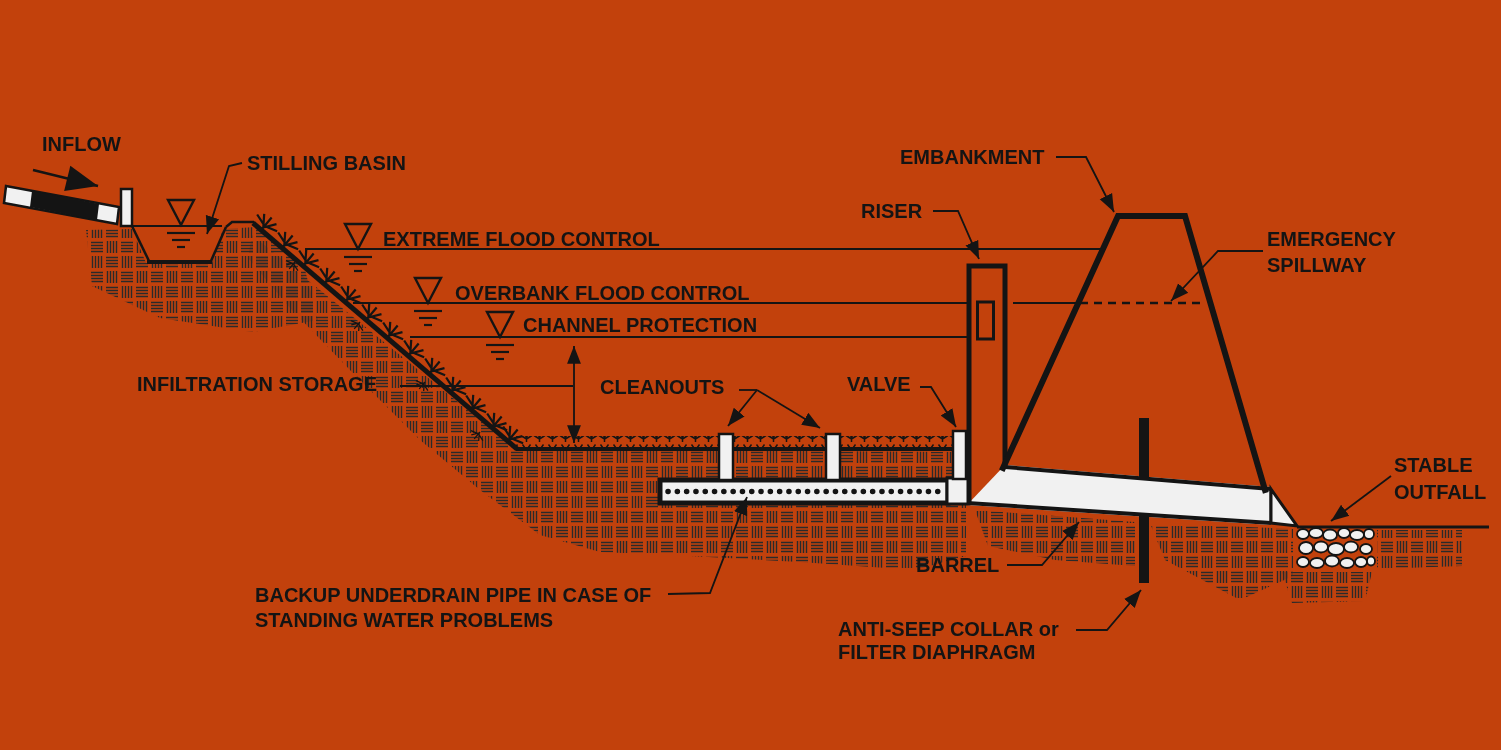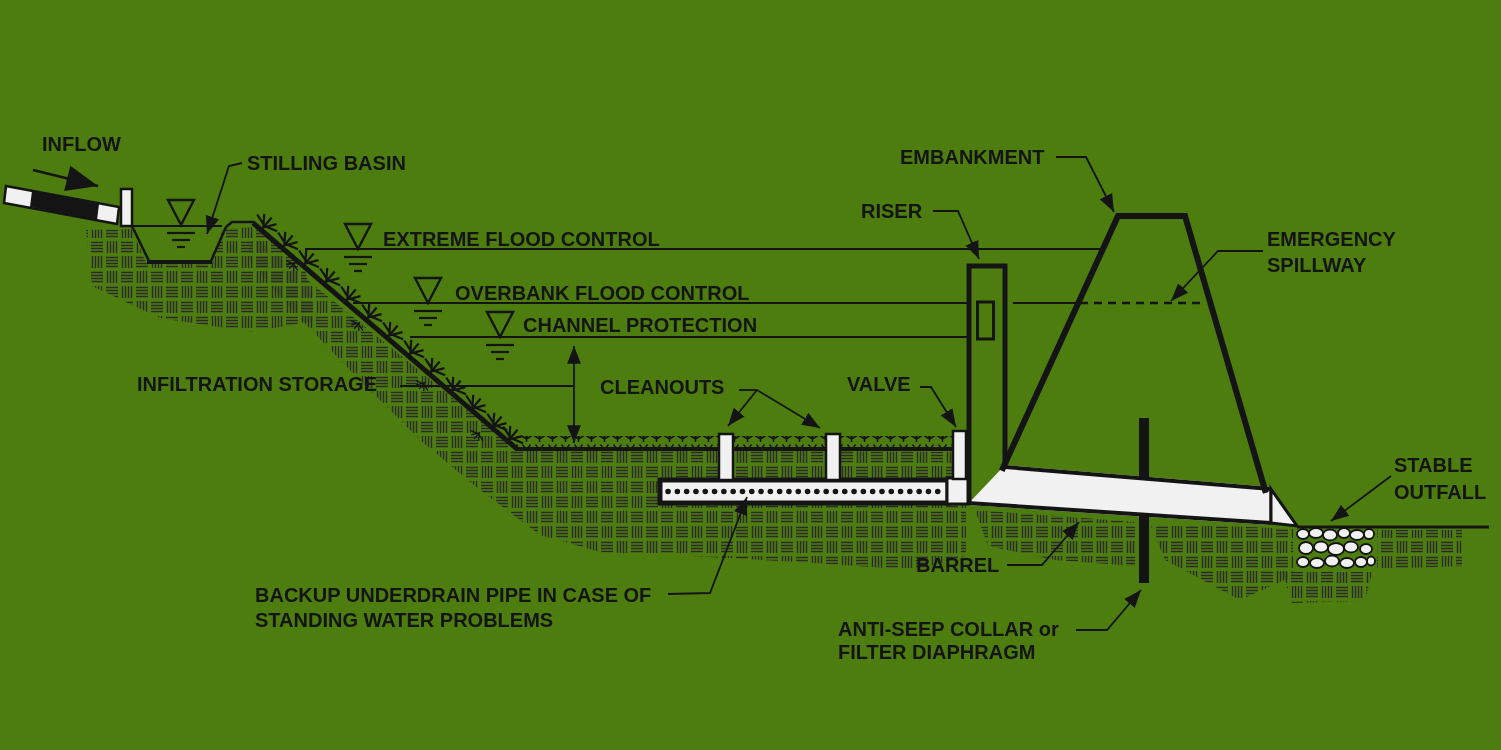--- a/index.html
+++ b/index.html
@@ -1,16 +1,16 @@
 <!DOCTYPE html>
 <html><head>
 <meta charset="utf-8">
 <style>
   html,body{margin:0;padding:0;background:#f1f1f1;}
-  .stage{position:relative;width:1501px;height:750px;background:#4d7c0f;overflow:hidden;}
+  .stage{position:relative;width:1501px;height:750px;background:#c2410c;overflow:hidden;}
   svg{display:block;}
   .lbl{font-family:"Liberation Sans",sans-serif;font-weight:700;font-size:20px;fill:#141414;}
   .ink{stroke:#141414;}
 </style>
 </head>
 <body>
 
 <div class="stage">
 <svg width="1501" height="750" viewBox="0 0 1501 750" xmlns="http://www.w3.org/2000/svg">
   <defs>

